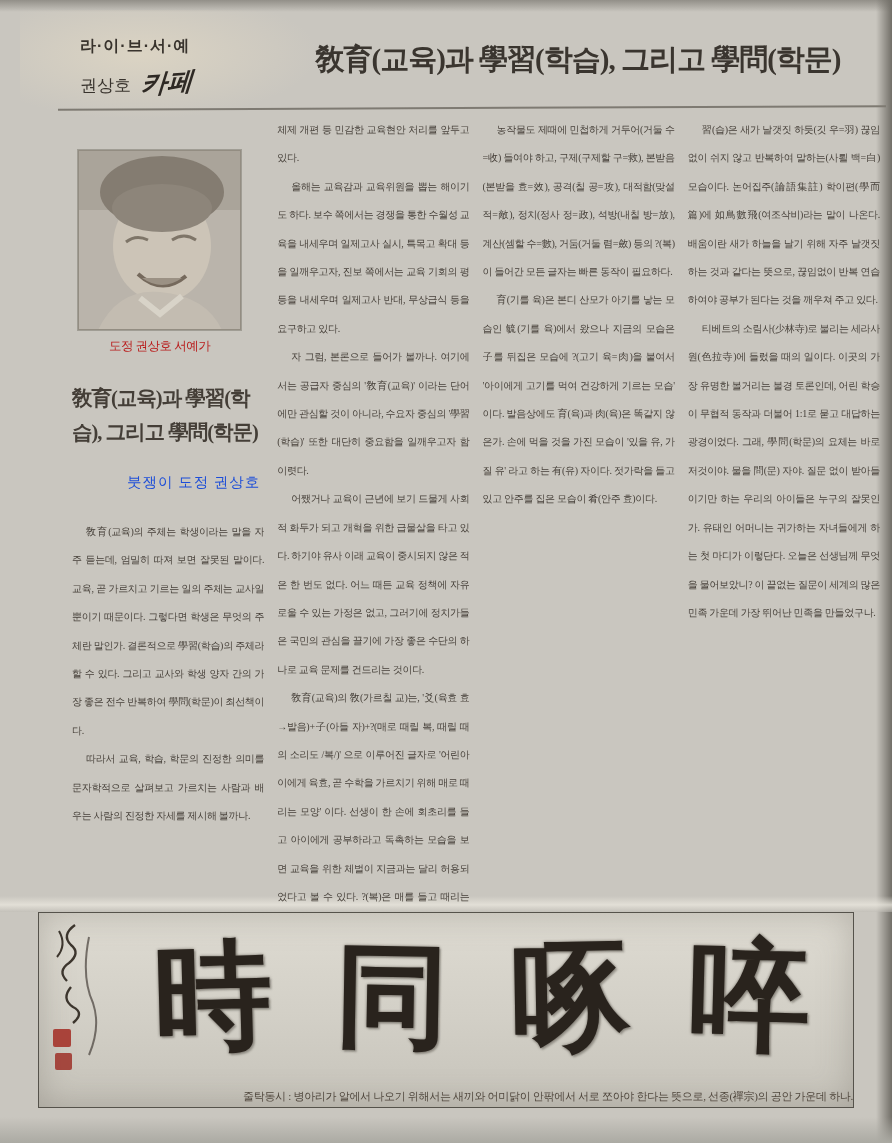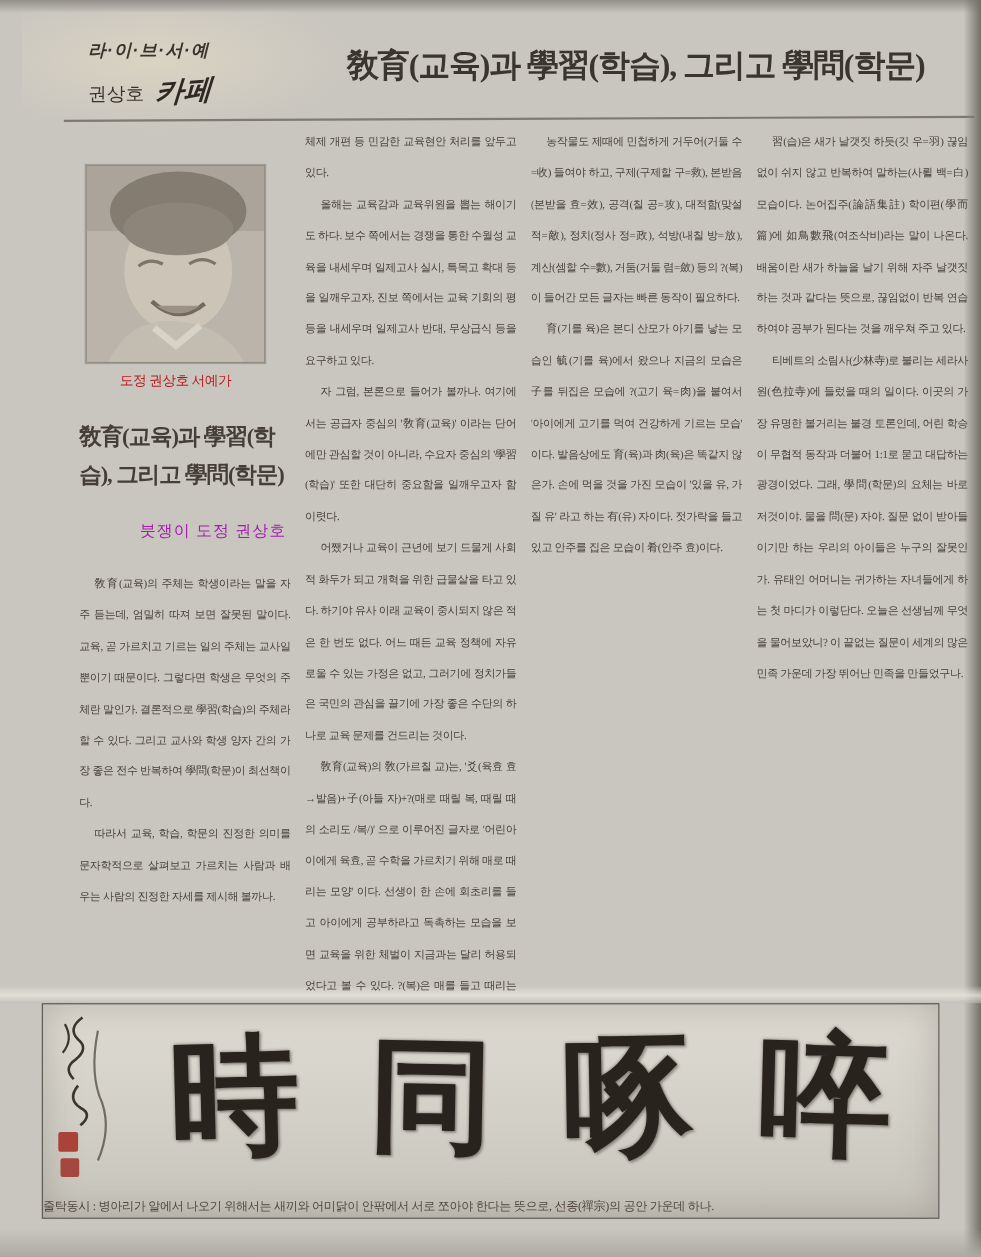--- a/index.html
+++ b/index.html
@@ -20,21 +20,21 @@
   .glow-topleft{position:absolute;left:20px;top:10px;width:300px;height:110px;
     background:radial-gradient(ellipse at 40% 40%,rgba(222,214,196,.85) 0%,rgba(222,214,196,0) 70%);}
   .fold-band{position:absolute;left:0;right:0;top:896px;height:16px;
     background:linear-gradient(180deg,rgba(230,227,218,0) 0%,rgba(232,229,220,.8) 55%,rgba(190,187,180,.5) 100%);}
   .bottom-shade{position:absolute;left:0;right:0;bottom:0;height:26px;
     background:linear-gradient(180deg,rgba(201,198,191,0) 0%,#abaaa3 100%);}
 
   
   .masthead{position:absolute;left:80px;top:36px;color:#38332d;}
   .masthead .line1{font-size:16px;font-weight:bold;letter-spacing:1px;
-    font-family:"Liberation Sans","DejaVu Sans",sans-serif;font-style:italic;}
+    font-family:"Liberation Sans","DejaVu Sans",sans-serif;}
   .masthead .line2{margin-top:8px;font-size:17px;}
   .masthead .cafe{display:inline-block;font-size:26px;font-weight:bold;font-style:italic;
     transform:rotate(-4deg) skewX(-8deg);margin-left:6px;color:#2e2924;}
   .headline{position:absolute;left:278px;top:40px;width:600px;text-align:center;
     font-size:29px;font-weight:bold;color:#3a352f;letter-spacing:-1px;white-space:nowrap;}
   .header-rule{position:absolute;left:58px;top:107px;width:828px;height:2px;
     background:#7e7a72;transform:rotate(-0.25deg);}
 
   
   .columns{position:absolute;left:72px;top:116px;width:808px;height:794px;
@@ -44,40 +44,40 @@
     color:#47413a;letter-spacing:-0.3px;word-break:break-all;}
   .col-text p.indent{text-indent:14px;}
 
   .photo{width:163px;height:180px;margin:34px auto 0 6px;background:#bdb7ae;
     box-shadow:0 0 0 1px rgba(120,115,106,.5);}
   .photo svg{display:block;width:100%;height:100%;}
   .photo-caption{margin:8px 0 2px 6px;width:163px;text-align:center;
     font-size:12.5px;color:#b91c1c;letter-spacing:-0.5px;}
   .subtitle{margin:26px 0 0 0;font-size:20.5px;line-height:34px;font-weight:bold;
     color:#443e37;letter-spacing:-1px;word-break:break-all;}
-  .byline{margin:24px 4px 0 0;font-size:14.5px;color:#a21caf;text-align:right;
+  .byline{margin:24px 4px 0 0;font-size:14.5px;color:#1d4ed8;text-align:right;
     letter-spacing:1px;}
   .col1-text{margin-top:26px;}
 
   
   .callig-box{position:absolute;left:38px;top:912px;width:816px;height:196px;
     border:1px solid #55524b;box-sizing:border-box;
     background:linear-gradient(180deg,#dedbd2 0%,#d2cfc6 55%,#c6c3ba 100%);
     box-shadow:inset 0 0 34px rgba(110,104,94,.35);}
   .signature{position:absolute;left:6px;top:4px;width:66px;height:166px;}
   .callig-chars{position:absolute;left:84px;right:14px;top:0;height:170px;
     display:flex;align-items:center;justify-content:space-around;}
   .callig-chars span{font-size:118px;font-weight:bold;color:#29231d;
     text-shadow:0 0 3px rgba(45,38,30,.65),2px 2px 2px rgba(45,38,30,.25);
     font-family:"Liberation Serif","DejaVu Serif",serif;}
   .callig-chars span:nth-child(1){transform:rotate(-1.5deg);}
   .callig-chars span:nth-child(2){transform:rotate(1deg) scale(.96);}
   .callig-chars span:nth-child(3){transform:rotate(-1deg);}
   .callig-chars span:nth-child(4){transform:rotate(1.5deg) scale(1.02);}
-  .callig-caption{position:absolute;left:0;right:0;bottom:3px;text-align:left;
+  .callig-caption{position:absolute;left:0;right:0;bottom:3px;text-align:right;
     font-size:11px;color:#50473d;letter-spacing:-0.3px;}
 </style>
 </head>
 <body>
 
 <div class="paper">
   <div class="glow-topleft"></div>
   <div class="edge-top"></div>
   <div class="edge-right"></div>
   <div class="fold-band"></div>

